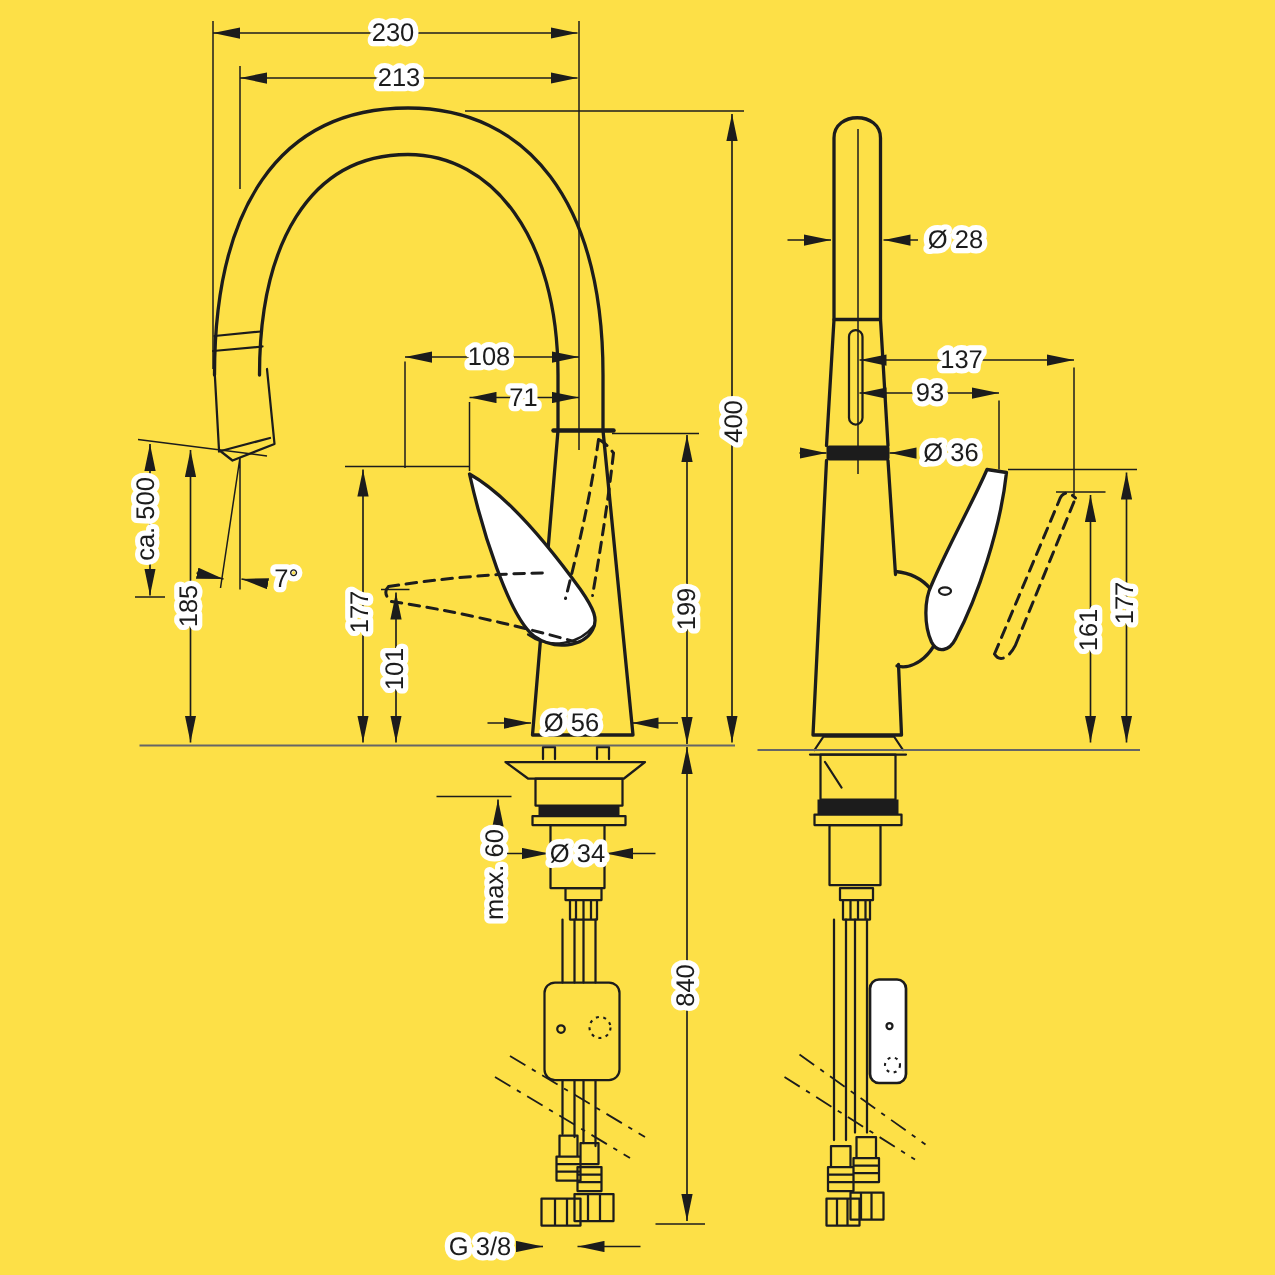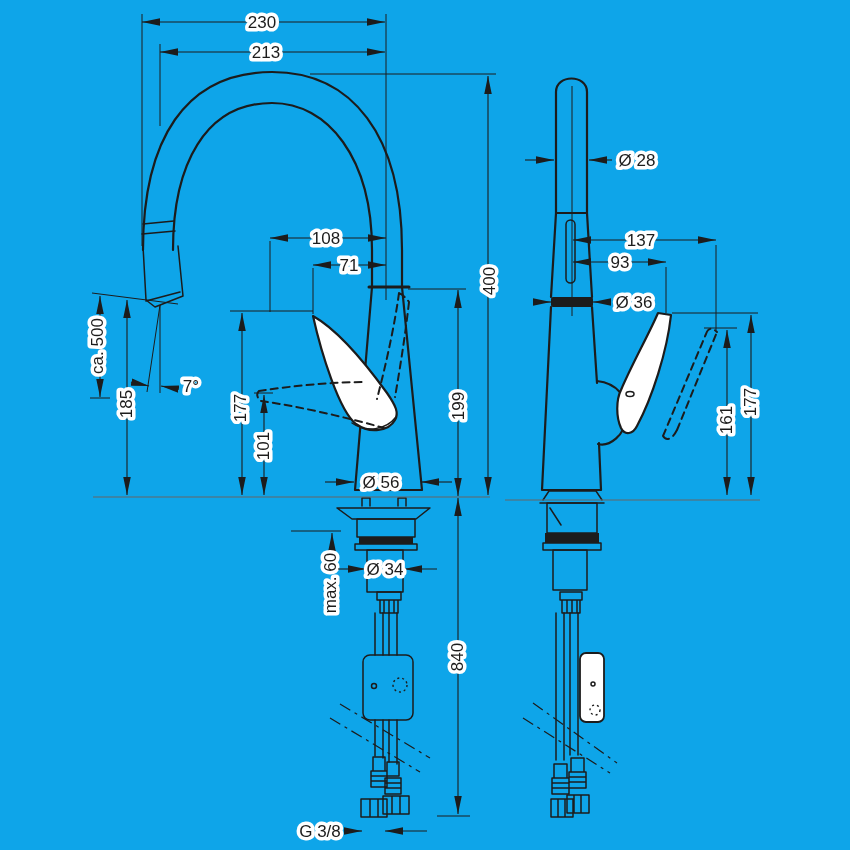--- a/index.html
+++ b/index.html
@@ -1,16 +1,16 @@
 <!DOCTYPE html>
 <html><head>
 <meta charset="utf-8">
 <style>
   html,body{margin:0;padding:0;background:#fff;}
-  .stage{width:850px;height:850px;background:#0ea5e9;position:relative;overflow:hidden;}
+  .stage{width:850px;height:850px;background:#fde047;position:relative;overflow:hidden;}
   svg{display:block;}
   .o  {fill:none;stroke:#1c1c1c;stroke-width:2.2;stroke-linejoin:round;stroke-linecap:round;}
   .o2 {fill:none;stroke:#1c1c1c;stroke-width:1.5;stroke-linejoin:round;stroke-linecap:round;}
   .fw {fill:#ffffff;stroke:#1c1c1c;stroke-width:2.2;stroke-linejoin:round;}
   .fk {fill:#1c1c1c;stroke:none;}
   .dim{fill:none;stroke:#1c1c1c;stroke-width:1.1;}
   .ext{fill:none;stroke:#1c1c1c;stroke-width:1;}
   .ctr{fill:none;stroke:#666666;stroke-width:1.2;}
   .dash{fill:none;stroke:#1c1c1c;stroke-width:2;stroke-dasharray:7 5;stroke-linecap:round;}
   .brk{fill:none;stroke:#1c1c1c;stroke-width:1.2;stroke-dasharray:12 5 3 5;}

